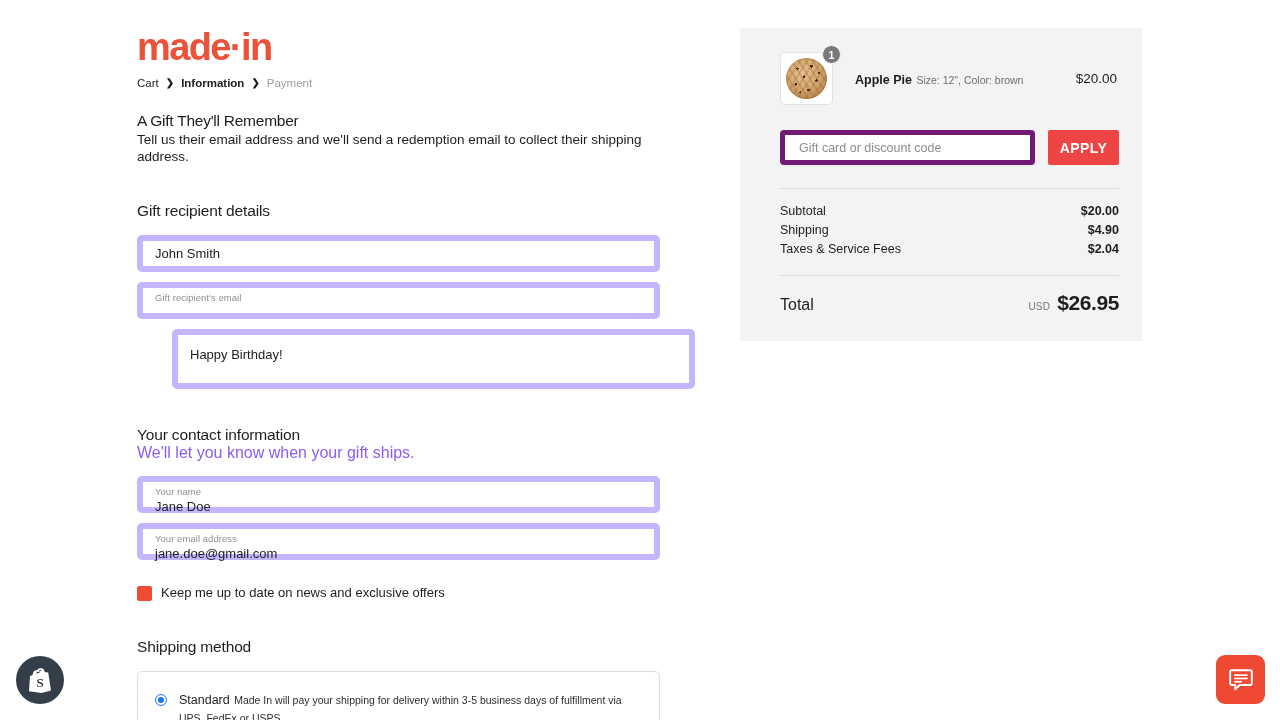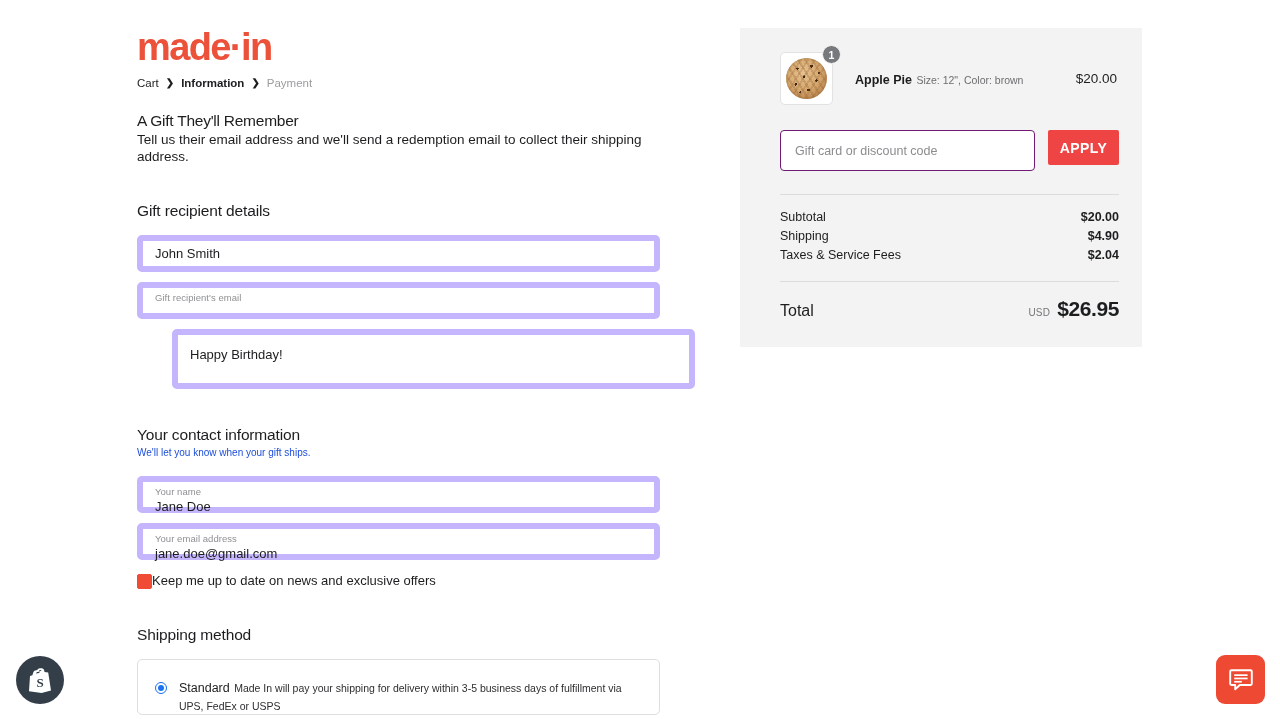--- a/index.html
+++ b/index.html
@@ -75,23 +75,23 @@
   .section { margin-top: 36px; }
   .section-title {
     font-size: 15.5px;
     line-height: 19px;
     font-weight: 400;
     letter-spacing: -0.15px;
     color: #1c1d1e;
   }
   .section-sub {
     margin-top: 1px;
-    font-size: 10px;
+    font-size: 16px;
     line-height: 16px;
-    color: #1d4ed8;
+    color: #8b5cf6;
   }
 
   .fields { margin-top: 15px; }
 
   .field {
     position: relative;
     width: 523px;
     border: 6px solid #c4b5fd;
     border-radius: 5px;
     background: #ffffff;
@@ -121,23 +121,24 @@
   .field.plain .field-value { line-height: 16px; }
 
   .field.textarea {
     height: 60px;
     padding-top: 11px;
     justify-content: flex-start;
     margin-left: 35px;
   }
 
   .checkbox-row {
-    margin-top: 13px;
-    display: flex;
-    align-items: center;
+    margin-top: 25px;
+    display: flex;
+    align-items: center;
+    gap: 9px;
   }
   .checkbox-box {
     width: 15px;
     height: 15px;
     border-radius: 2px;
     background: #f04b34;
     border: 1px solid #e8miss;
     border: 1px solid #ef4c35;
     flex: 0 0 auto;
   }
@@ -284,23 +285,23 @@
   }
 
   .discount-row {
     margin-top: 25px;
     display: flex;
     gap: 13px;
     align-items: stretch;
   }
   .discount-input {
     flex: 1 1 auto;
-    height: 41px;
-    background: #ffffff;
-    border: 1px solid #701a75;
+    height: 35px;
+    background: #ffffff;
+    border: 5px solid #701a75;
     border-radius: 4px;
     display: flex;
     align-items: center;
     padding: 0 14px;
     font-size: 12.5px;
     color: #8b8c8e;
   }
   .apply-btn {
     width: 71px;
     height: 35px;

